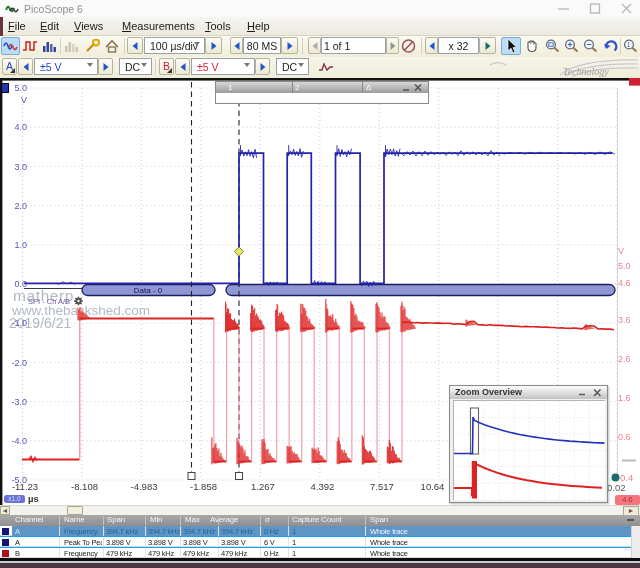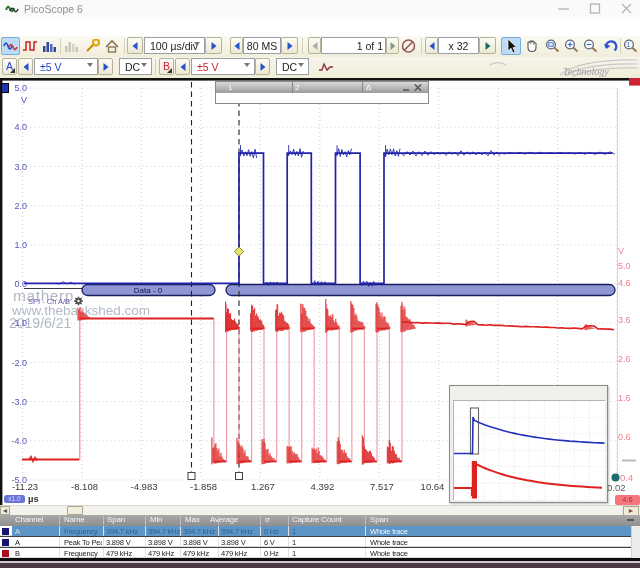--- a/index.html
+++ b/index.html
@@ -6,20 +6,29 @@
         <path d="M1 8 Q3 2 5 7 T9 6" stroke="#1a7a2a" stroke-width="2" fill="none"></path>
         <path d="M5 9 Q7 4 9 8 T13 7" stroke="#333" stroke-width="1.6" fill="none"></path>
       </svg>
 <span class="ab" style="left:24px;top:3px;font-size:10.5px;color:#8f8f8f">PicoScope 6</span>
 <svg class="ab" style="left:553px;top:0" width="87" height="17">
         <line x1="5" y1="9" x2="16" y2="9" stroke="#b9b4b4" stroke-width="1.3"></line>
         <rect x="37.5" y="4" width="9" height="9" fill="none" stroke="#b9b4b4" stroke-width="1.3"></rect>
         <path d="M69 4 L78 13 M78 4 L69 13" stroke="#b9b4b4" stroke-width="1.3"></path>
       </svg>
 </div>
+<div class="ab" style="left:0;top:17px;width:640px;height:19px;background:linear-gradient(#f6f5f1,#eceade);border-bottom:1px solid #d8d4c4">
+<span class="ab" style="left:8px;top:3px;font-size:11px;color:#1a1a1a"><u>F</u>ile</span>
+<span class="ab" style="left:40px;top:3px;font-size:11px;color:#1a1a1a"><u>E</u>dit</span>
+<span class="ab" style="left:74px;top:3px;font-size:11px;color:#1a1a1a"><u>V</u>iews</span>
+<span class="ab" style="left:122px;top:3px;font-size:11px;color:#1a1a1a"><u>M</u>easurements</span>
+<span class="ab" style="left:205px;top:3px;font-size:11px;color:#1a1a1a"><u>T</u>ools</span>
+<span class="ab" style="left:247px;top:3px;font-size:11px;color:#1a1a1a"><u>H</u>elp</span>
+<div class="ab" style="left:0;top:0;width:3px;height:19px;background:#69333c"></div>
+</div>
 <div class="ab" style="left:0;top:36px;width:640px;height:21px;background:linear-gradient(#fbfaf2,#f0edda)">
 <div style="position:absolute;left:1px;top:1px;width:19px;height:18px;background:#bcdcf5;border:1px solid #74aede;border-radius:2px;">
         <svg width="16" height="14" style="position:absolute;left:50%;top:50%;transform:translate(-50%,-50%)">
           <path d="M1 7 Q3 1 5 7 T9 7" stroke="#2244cc" stroke-width="1.6" fill="none"></path>
           <path d="M6 8 Q8 3 10 8 T14 8" stroke="#cc3333" stroke-width="1.6" fill="none"></path>
         </svg>
       </div>
 <div style="position:absolute;left:21px;top:1px;width:18px;height:18px;">
         <svg width="16" height="14" style="position:absolute;left:50%;top:50%;transform:translate(-50%,-50%)">
           <path d="M1 11 H4 V3 H8 V11 H12 V3 H15" stroke="#cc2222" stroke-width="1.5" fill="none"></path>
@@ -76,21 +85,21 @@
         <svg width="8" height="9" style="position:absolute;left:50%;top:50%;transform:translate(-50%,-50%)">
           <path d="M1.5 0.5 L6.5 4.5 L1.5 8.5 Z" fill="#2255cc"></path>
         </svg>
       </div>
 <div class="ab" style="left:302px;top:2px;width:1px;height:16px;background:#d5d2c0"></div>
 <div style="position:absolute;left:308px;top:1px;width:13px;height:17px;background:linear-gradient(#fdfcf4,#ece8d2);border:1px solid #b7b39a;border-radius:2px">
         <svg width="8" height="9" style="position:absolute;left:50%;top:50%;transform:translate(-50%,-50%)">
           <path d="M6.5 0.5 L1.5 4.5 L6.5 8.5 Z" fill="#aaa"></path>
         </svg>
       </div>
-<div style="position:absolute;left:321px;top:1px;width:65px;height:17px;background:#fff;border:1px solid #9aa0a8;font-size:10.5px;color:#222;line-height:16px;text-align:right;padding:0 2px;">1 of 1</div>
+<div style="position:absolute;left:321px;top:1px;width:65px;height:17px;background:#fff;border:1px solid #9aa0a8;font-size:10.5px;color:#222;line-height:16px;text-align:left;padding:0 2px;">1 of 1</div>
 <div style="position:absolute;left:386px;top:1px;width:13px;height:17px;background:linear-gradient(#fdfcf4,#ece8d2);border:1px solid #b7b39a;border-radius:2px">
         <svg width="8" height="9" style="position:absolute;left:50%;top:50%;transform:translate(-50%,-50%)">
           <path d="M1.5 0.5 L6.5 4.5 L1.5 8.5 Z" fill="#889b8b"></path>
         </svg>
       </div>
 <div style="position:absolute;left:400px;top:1px;width:18px;height:18px;">
         <svg width="17" height="16" style="position:absolute;left:50%;top:50%;transform:translate(-50%,-50%)">
           <circle cx="8" cy="8" r="6" fill="none" stroke="#995555" stroke-width="1.6"></circle>
           <line x1="3.8" y1="12.2" x2="12.2" y2="3.8" stroke="#995555" stroke-width="1.6"></line>
         </svg>
@@ -334,39 +343,46 @@
         <span class="ab" style="left:150px;top:1px">Δ</span>
         <span class="ab" style="left:76px;top:0;width:1px;height:11px;background:#888"></span>
         <span class="ab" style="left:146px;top:0;width:1px;height:11px;background:#888"></span>
         <svg class="ab" style="left:185px;top:0" width="26" height="11">
           <line x1="2" y1="8" x2="8" y2="8" stroke="#555" stroke-width="1.5"></line>
           <path d="M14 2.5 L20 8.5 M20 2.5 L14 8.5" stroke="#555" stroke-width="1.5"></path>
         </svg>
       </div>
 </div>
 <div class="ab" style="left:449px;top:384.5px;width:159px;height:118px;border:1px solid #8a8a8a;background:#f0efec;box-shadow:1px 1px 2px rgba(0,0,0,0.25)">
+<div class="ab" style="left:0;top:0;width:157px;height:13px;background:linear-gradient(#fdfdfd,#c2c2c2)">
+        <span class="ab" style="left:5px;top:1px;font-size:9px;font-weight:bold;color:#333">Zoom Overview</span>
+        <svg class="ab" style="left:126px;top:0" width="31" height="13">
+          <line x1="3" y1="8.5" x2="9" y2="8.5" stroke="#555" stroke-width="1.4"></line>
+          <path d="M18 3.5 L24.5 10 M24.5 3.5 L18 10" stroke="#555" stroke-width="1.5"></path>
+        </svg>
+      </div>
 <div class="ab" style="left:3px;top:14px;width:152px;height:100px;background:#fff;border:1px solid #b5b5b5"><svg width="151" height="99">
           <rect x="0" y="0" width="151" height="99" fill="#fff"></rect>
           <path d="M15.1 0 V99 M30.1 0 V99 M45.2 0 V99 M60.2 0 V99 M75.2 0 V99 M90.3 0 V99 M105.4 0 V99 M120.4 0 V99 M135.5 0 V99 M0 16.4 H151 M0 32.8 H151 M0 49.2 H151 M0 65.6 H151 M0 82 H151" stroke="#e0e0e4" stroke-width="1" fill="none" stroke-dasharray="1,2.4"></path>
           <rect x="16.5" y="7" width="8" height="46" fill="#fff" stroke="#666" stroke-width="1.1"></rect>
           <path d="M0 52.5 L17.5 52.5 L18.5 52.5 L19 16 L20.5 19.5 L25.5 21.7 L30.5 23.7 L35.5 25.5 L40.5 27.1 L45.5 28.6 L50.5 30 L55.5 31.3 L60.5 32.4 L65.5 33.5 L70.5 34.4 L75.5 35.3 L80.5 36.1 L85.5 36.8 L90.5 37.5 L95.5 38.1 L100.5 38.7 L105.5 39.2 L110.5 39.6 L115.5 40.1 L120.5 40.4 L125.5 40.8 L130.5 41.1 L135.5 41.4 L140.5 41.7 L145.5 41.9 L150.5 42.1" stroke="#2233bb" stroke-width="1.6" fill="none"></path>
           <path d="M0 87 L17.8 87 L17.8 95" stroke="#dd2222" stroke-width="1.8" fill="none"></path>
           <rect x="17.8" y="60" width="5.2" height="37.5" fill="#dd2222"></rect>
           <path d="M23 63.5 L28 65.8 L33 68 L38 69.9 L43 71.6 L48 73.2 L53 74.7 L58 76 L63 77.2 L68 78.3 L73 79.3 L78 80.1 L83 81 L88 81.7 L93 82.4 L98 83 L103 83.5 L108 84 L113 84.5 L118 84.9 L123 85.3 L128 85.6 L133 85.9 L138 86.2 L143 86.5 L148 86.7" stroke="#dd2222" stroke-width="2" fill="none"></path>
         </svg></div>
 </div>
 <div class="ab" style="left:615px;top:495px;width:25px;height:9.5px;background:#f4767d;border-radius:2px;font-size:7.5px;color:#b03040;text-align:center;line-height:9px">4.6</div>
 <div class="ab" style="left:4px;top:494.5px;width:21px;height:8px;background:#6a74d8;border-radius:2.5px;font-size:6.5px;color:#dde;text-align:center;line-height:8px">x1.0</div>
 <span class="ab" style="left:28px;top:493px;font-size:9.5px;font-weight:bold;color:#333">µs</span>
 <div class="ab" style="left:0;top:504.5px;width:640px;height:10px;background:#f3f2ec;border-top:1px solid #d8d8d0">
 <div class="ab" style="left:0;top:0.5px;width:10px;height:9px;background:#efecdb;border:1px solid #aaa690;font-size:7px;color:#555;text-align:center;line-height:8px">◄</div>
 <div class="ab" style="left:67px;top:0.5px;width:16px;height:9px;background:#f2efdd;border:1px solid #aaa690;border-radius:1px"></div>
 <div class="ab" style="left:623px;top:0.5px;width:16px;height:9.5px;background:#efecdb;border:1px solid #aaa690;font-size:7px;color:#884444;text-align:center;line-height:8px">►</div>
 </div>
-<div class="ab" style="left:0;top:514.5px;width:640px;height:43.5px;background:#404040;font-size:8px;letter-spacing:-0.2px">
+<div class="ab" style="left:0;top:514.5px;width:640px;height:43.5px;background:#0ea5e9;font-size:8px;letter-spacing:-0.2px">
 <div class="ab" style="left:0;top:0;width:640px;height:11px;background:linear-gradient(#a8a8a8,#8f8f8f);color:#f4f4f4">
 <span class="ab" style="left:15px;top:0.5px">Channel</span>
 <span class="ab" style="left:64px;top:0.5px">Name</span>
 <span class="ab" style="left:107px;top:0.5px">Span</span>
 <span class="ab" style="left:150px;top:0.5px">Min</span>
 <span class="ab" style="left:185px;top:0.5px">Max</span>
 <span class="ab" style="left:210px;top:0.5px">Average</span>
 <span class="ab" style="left:265px;top:0.5px">σ</span>
 <span class="ab" style="left:292px;top:0.5px">Capture Count</span>
 <span class="ab" style="left:370px;top:0.5px">Span</span>

